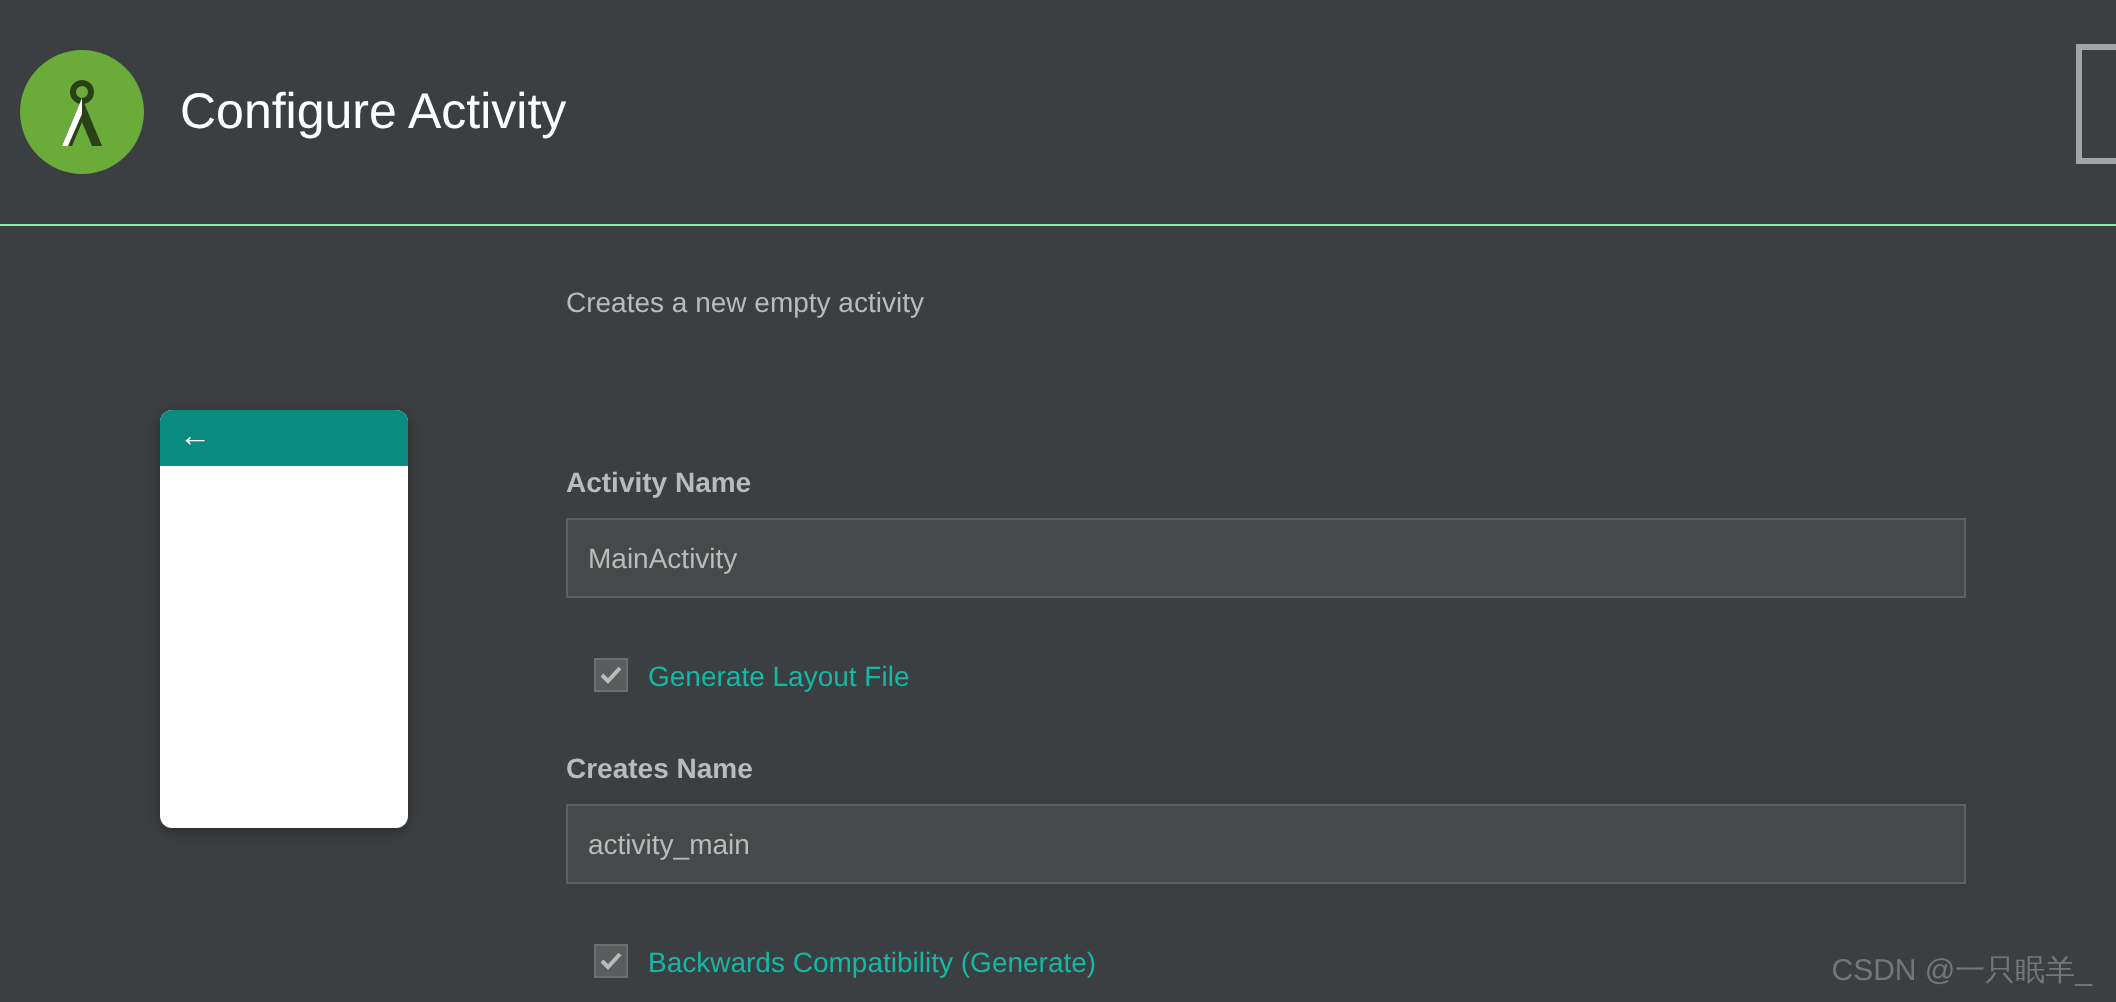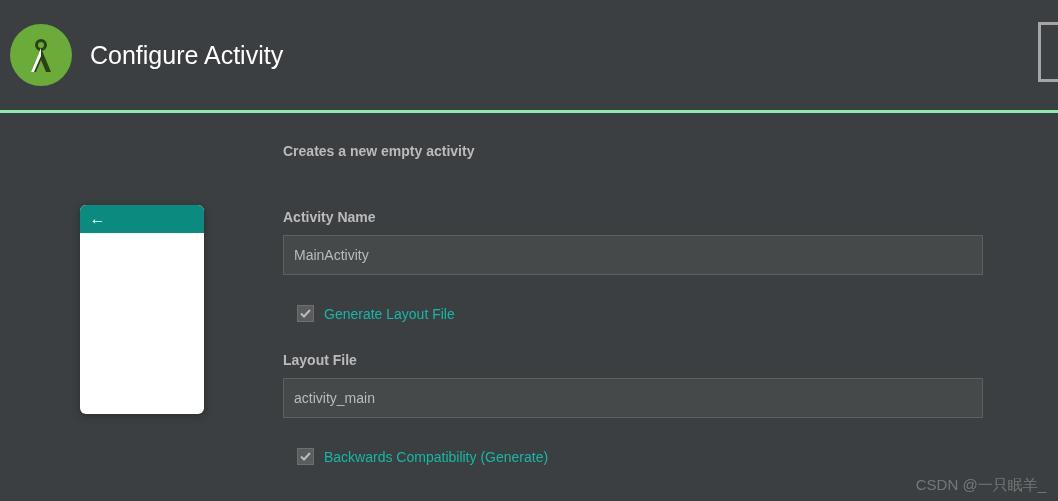--- a/index.html
+++ b/index.html
@@ -14,21 +14,21 @@
       font-family: "Segoe UI", Arial, sans-serif;
       overflow: hidden;
       position: relative;
     }
     .header {
       background: #3c3f41;
       height: 113px;
       display: flex;
       align-items: center;
       padding-left: 10px;
-      border-bottom: 3px solid #86efac;
+      border-bottom: 1px solid #86efac;
     }
     .logo-wrap {
       width: 62px;
       height: 62px;
       position: relative;
       margin-right: 18px;
     }
     .logo-circle {
       width: 62px;
       height: 62px;
@@ -87,22 +87,22 @@
       font-size: 16px;
       font-weight: bold;
     }
     .right-col {
       flex: 1;
       padding-right: 75px;
     }
     .description {
       color: #bbbbbb;
       font-size: 14px;
-      font-weight: 700;
-      margin-bottom: 50px;
+      font-weight: 400;
+      margin-bottom: 74px;
     }
     .field-group {
       margin-bottom: 30px;
     }
     .field-label {
       color: #bbbbbb;
       font-size: 14px;
       font-weight: 700;
       margin-bottom: 10px;
       display: block;
@@ -188,21 +188,21 @@
     <div class="checkbox-row">
       <div class="checkbox">
         <svg viewBox="0 0 13 13">
           <path d="M 2 6.5 L 5 9.5 L 11 3" stroke="#bbbbbb" stroke-width="2" fill="none"></path>
         </svg>
       </div>
       <span class="checkbox-label">Generate Layout File</span>
     </div>
 
     <div class="field-group">
-      <label class="field-label">Layout File</label>
+      <label class="field-label">Creates Name</label>
       <input type="text" class="text-input" value="activity_main" style="">
     </div>
 
     <div class="checkbox-row">
       <div class="checkbox">
         <svg viewBox="0 0 13 13">
           <path d="M 2 6.5 L 5 9.5 L 11 3" stroke="#bbbbbb" stroke-width="2" fill="none"></path>
         </svg>
       </div>
       <span class="checkbox-label">Backwards Compatibility (Generate)</span>

